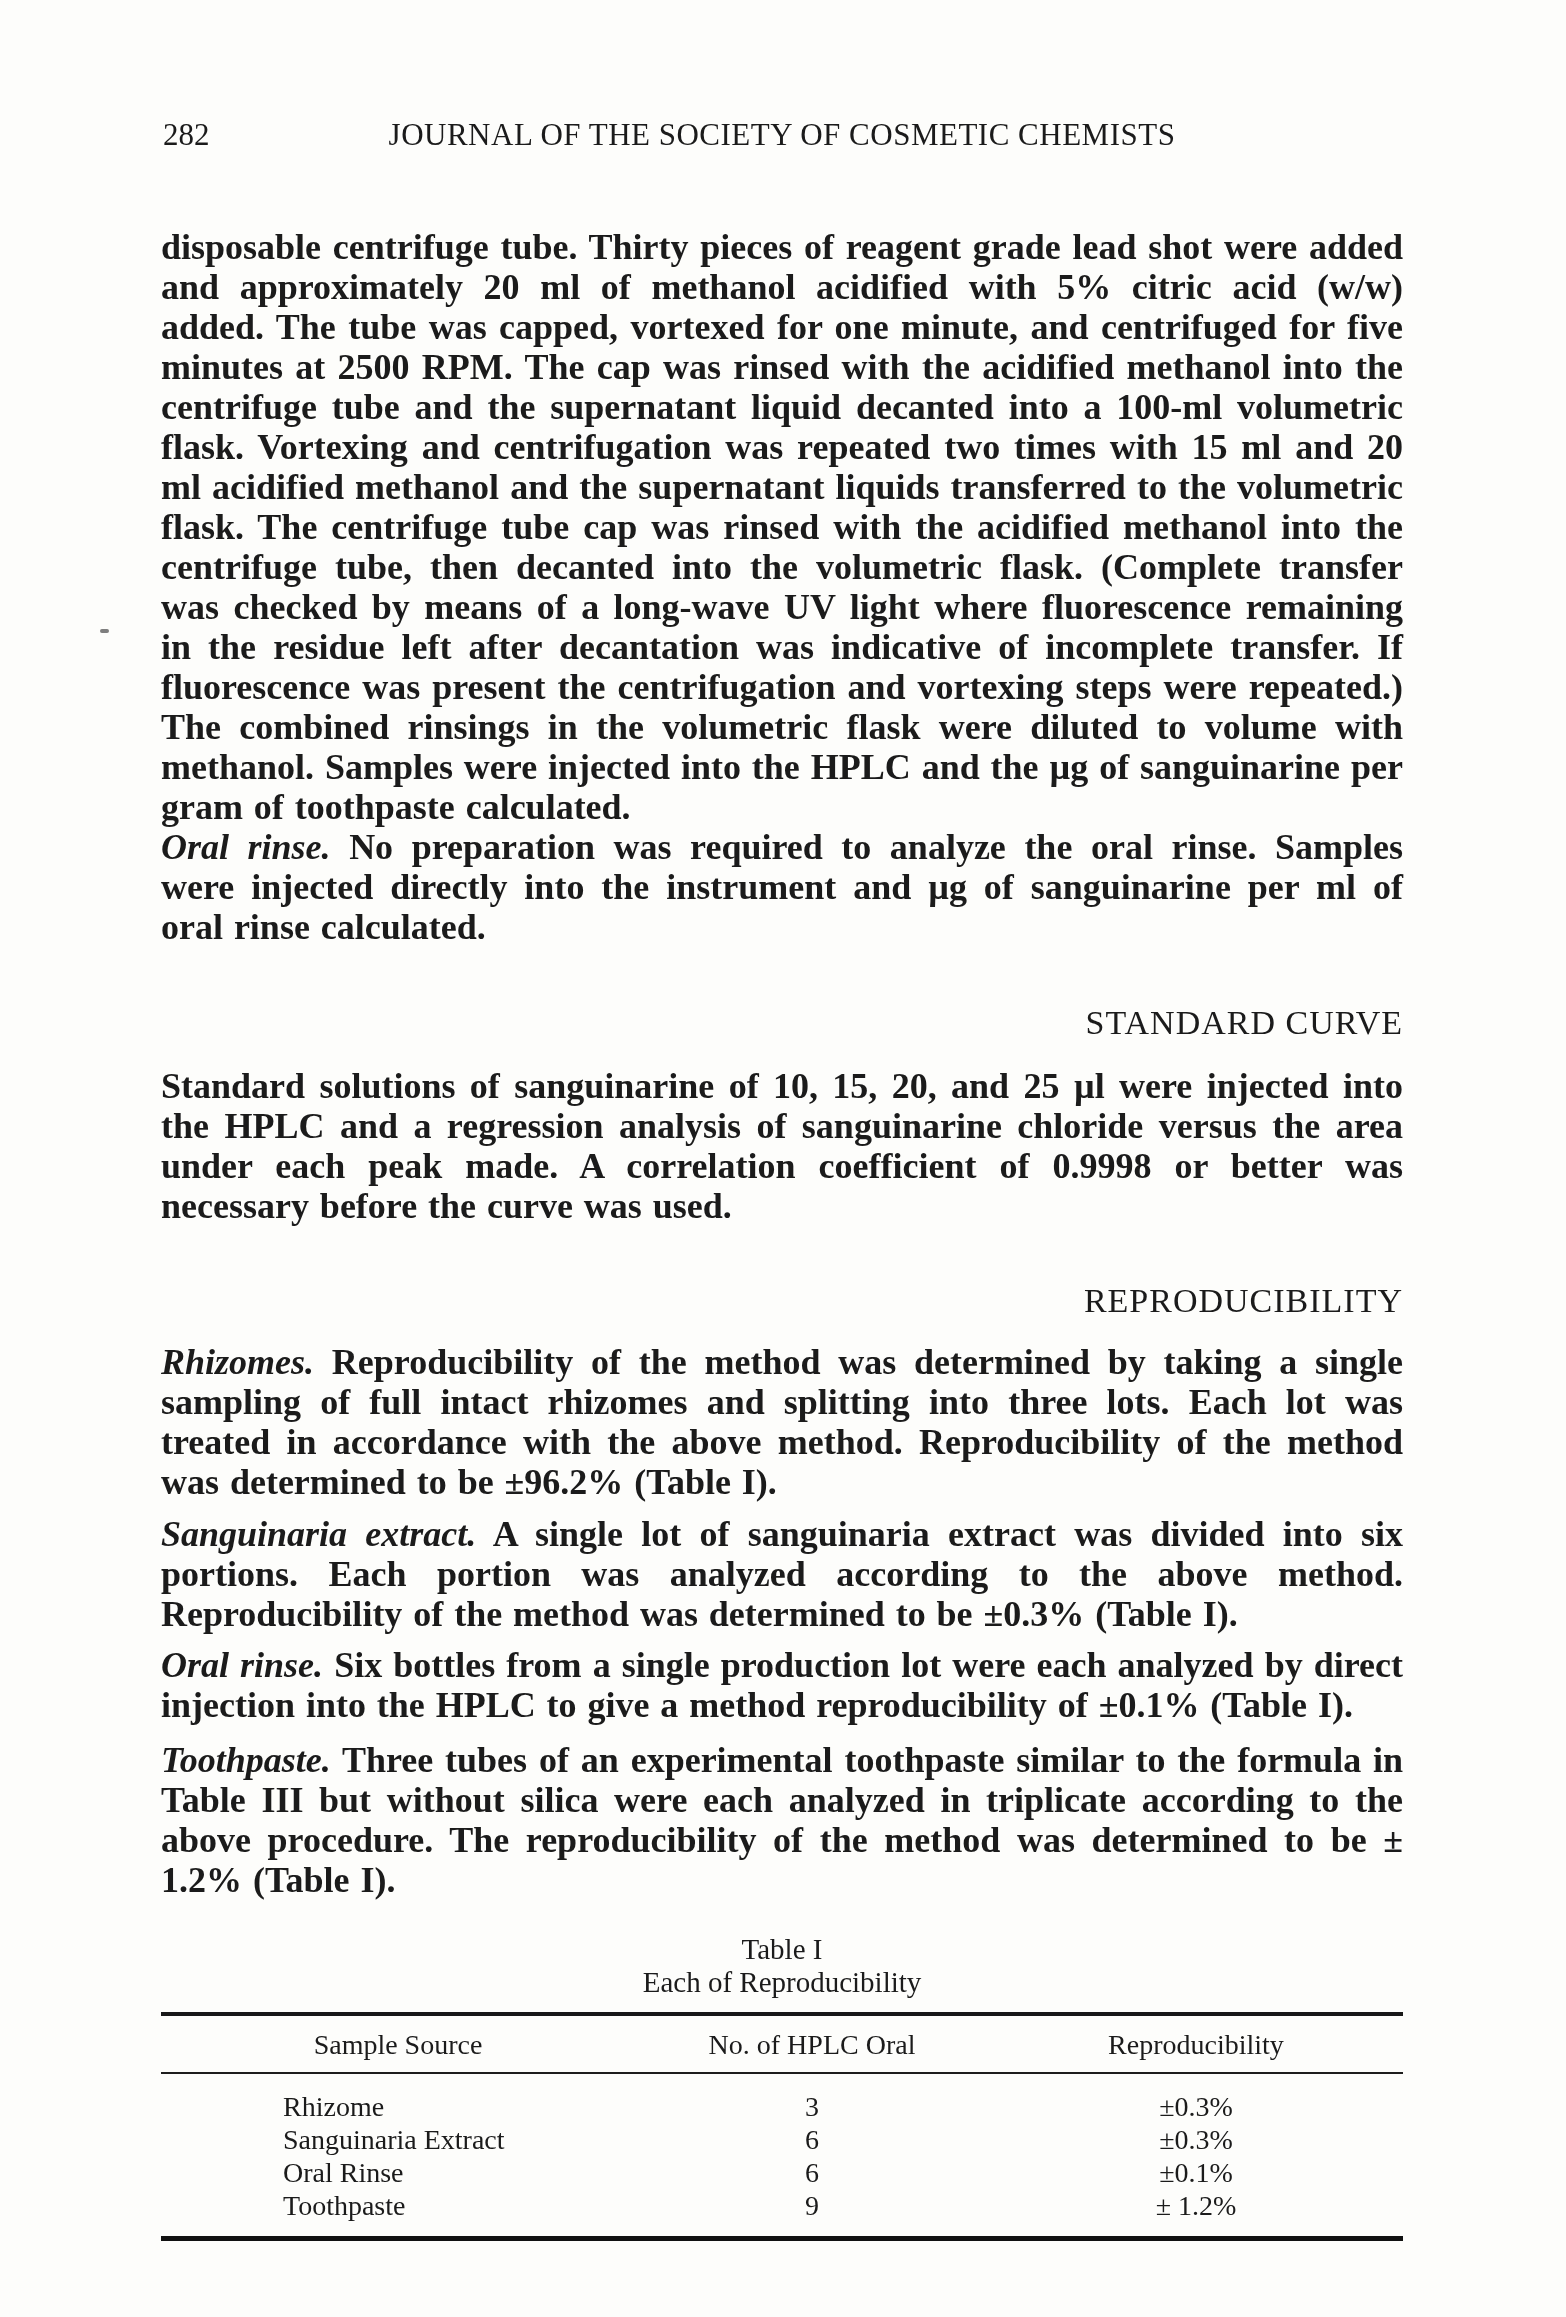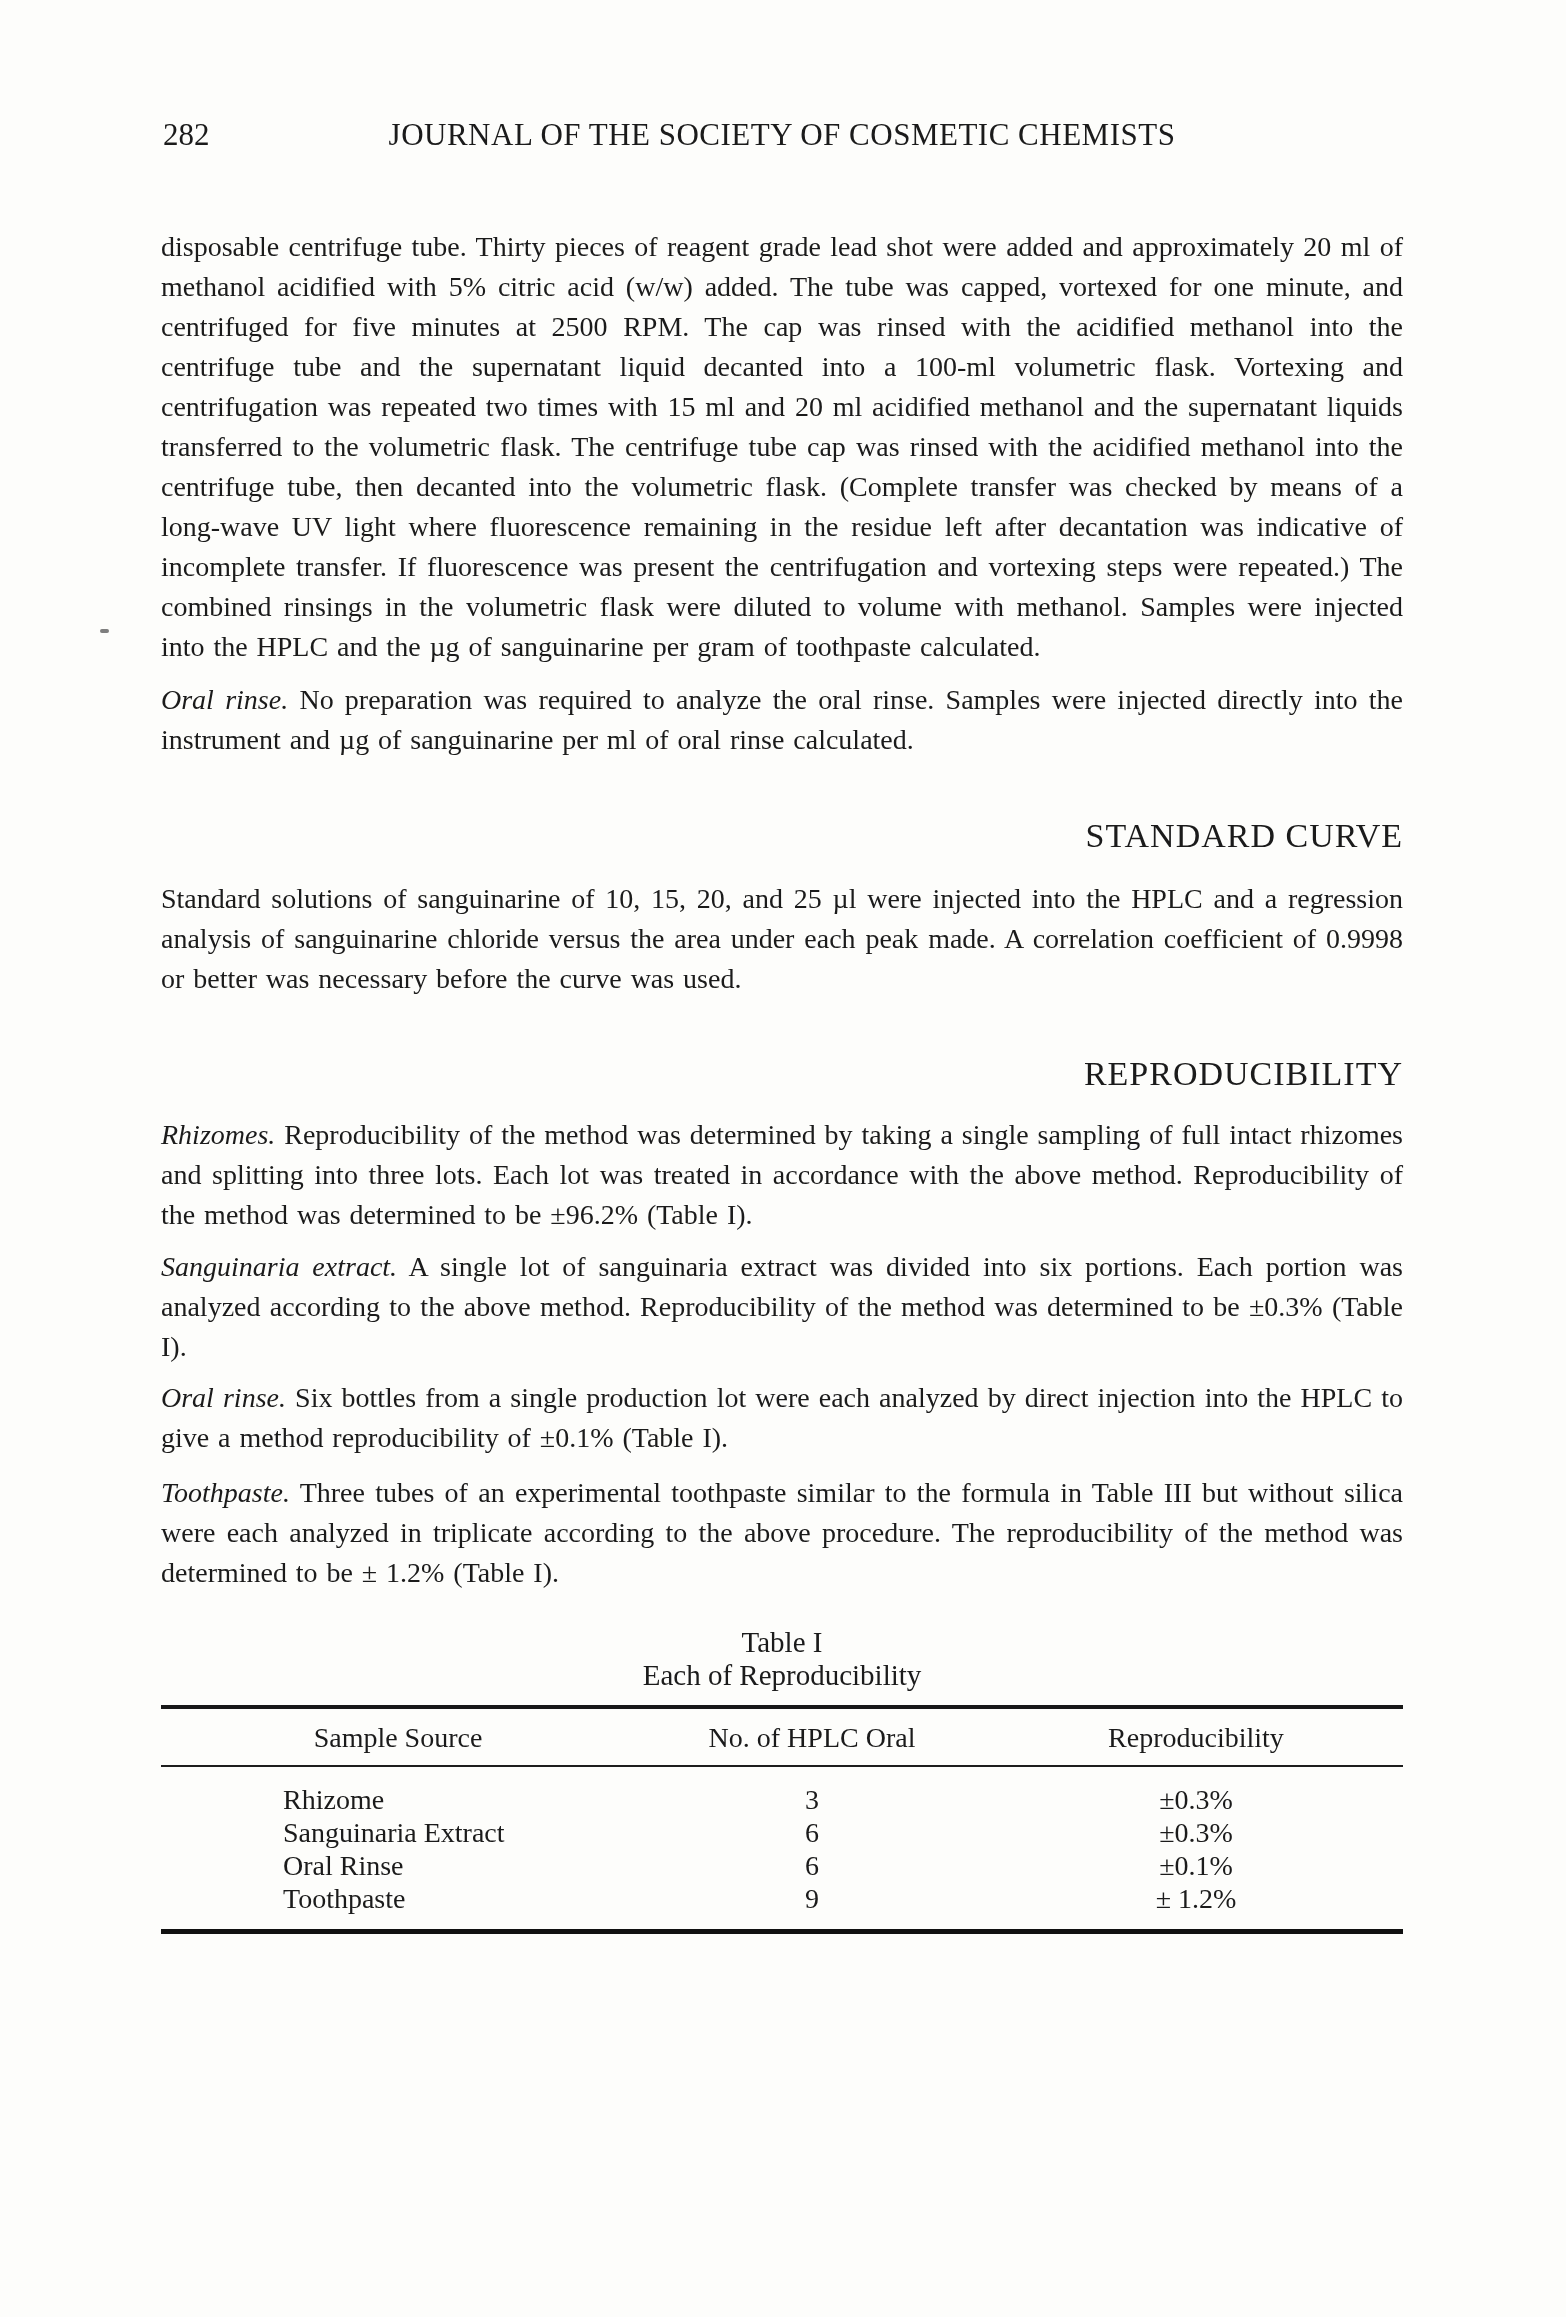--- a/index.html
+++ b/index.html
@@ -37,30 +37,31 @@
   }
   .journal-title{
     position:absolute;
     left:0; right:0;
     text-align:center;
     letter-spacing:0.5px;
     white-space:nowrap;
   }
   
   .para{
-    font-size:28px;
+    font-size:36px;
     line-height:40px;
     text-align:justify;
     text-align-last:left;
     word-spacing:1.9px;
     margin:0;
+    font-weight:bold;
   }
   .para .lead{ font-style:italic; }
   .p-methods{ margin-top:0; }
-  .p-oral1{ margin-top:13px; }
+  .p-oral1{ margin-top:0; }
   .sec-heading{
     font-size:34px;
     line-height:29px;
     letter-spacing:1px;
     font-weight:normal;
     margin:0;
     text-align:right;
   }
   .h-standard{ margin-top:61px; }
   .p-standard{ margin-top:29px; }

